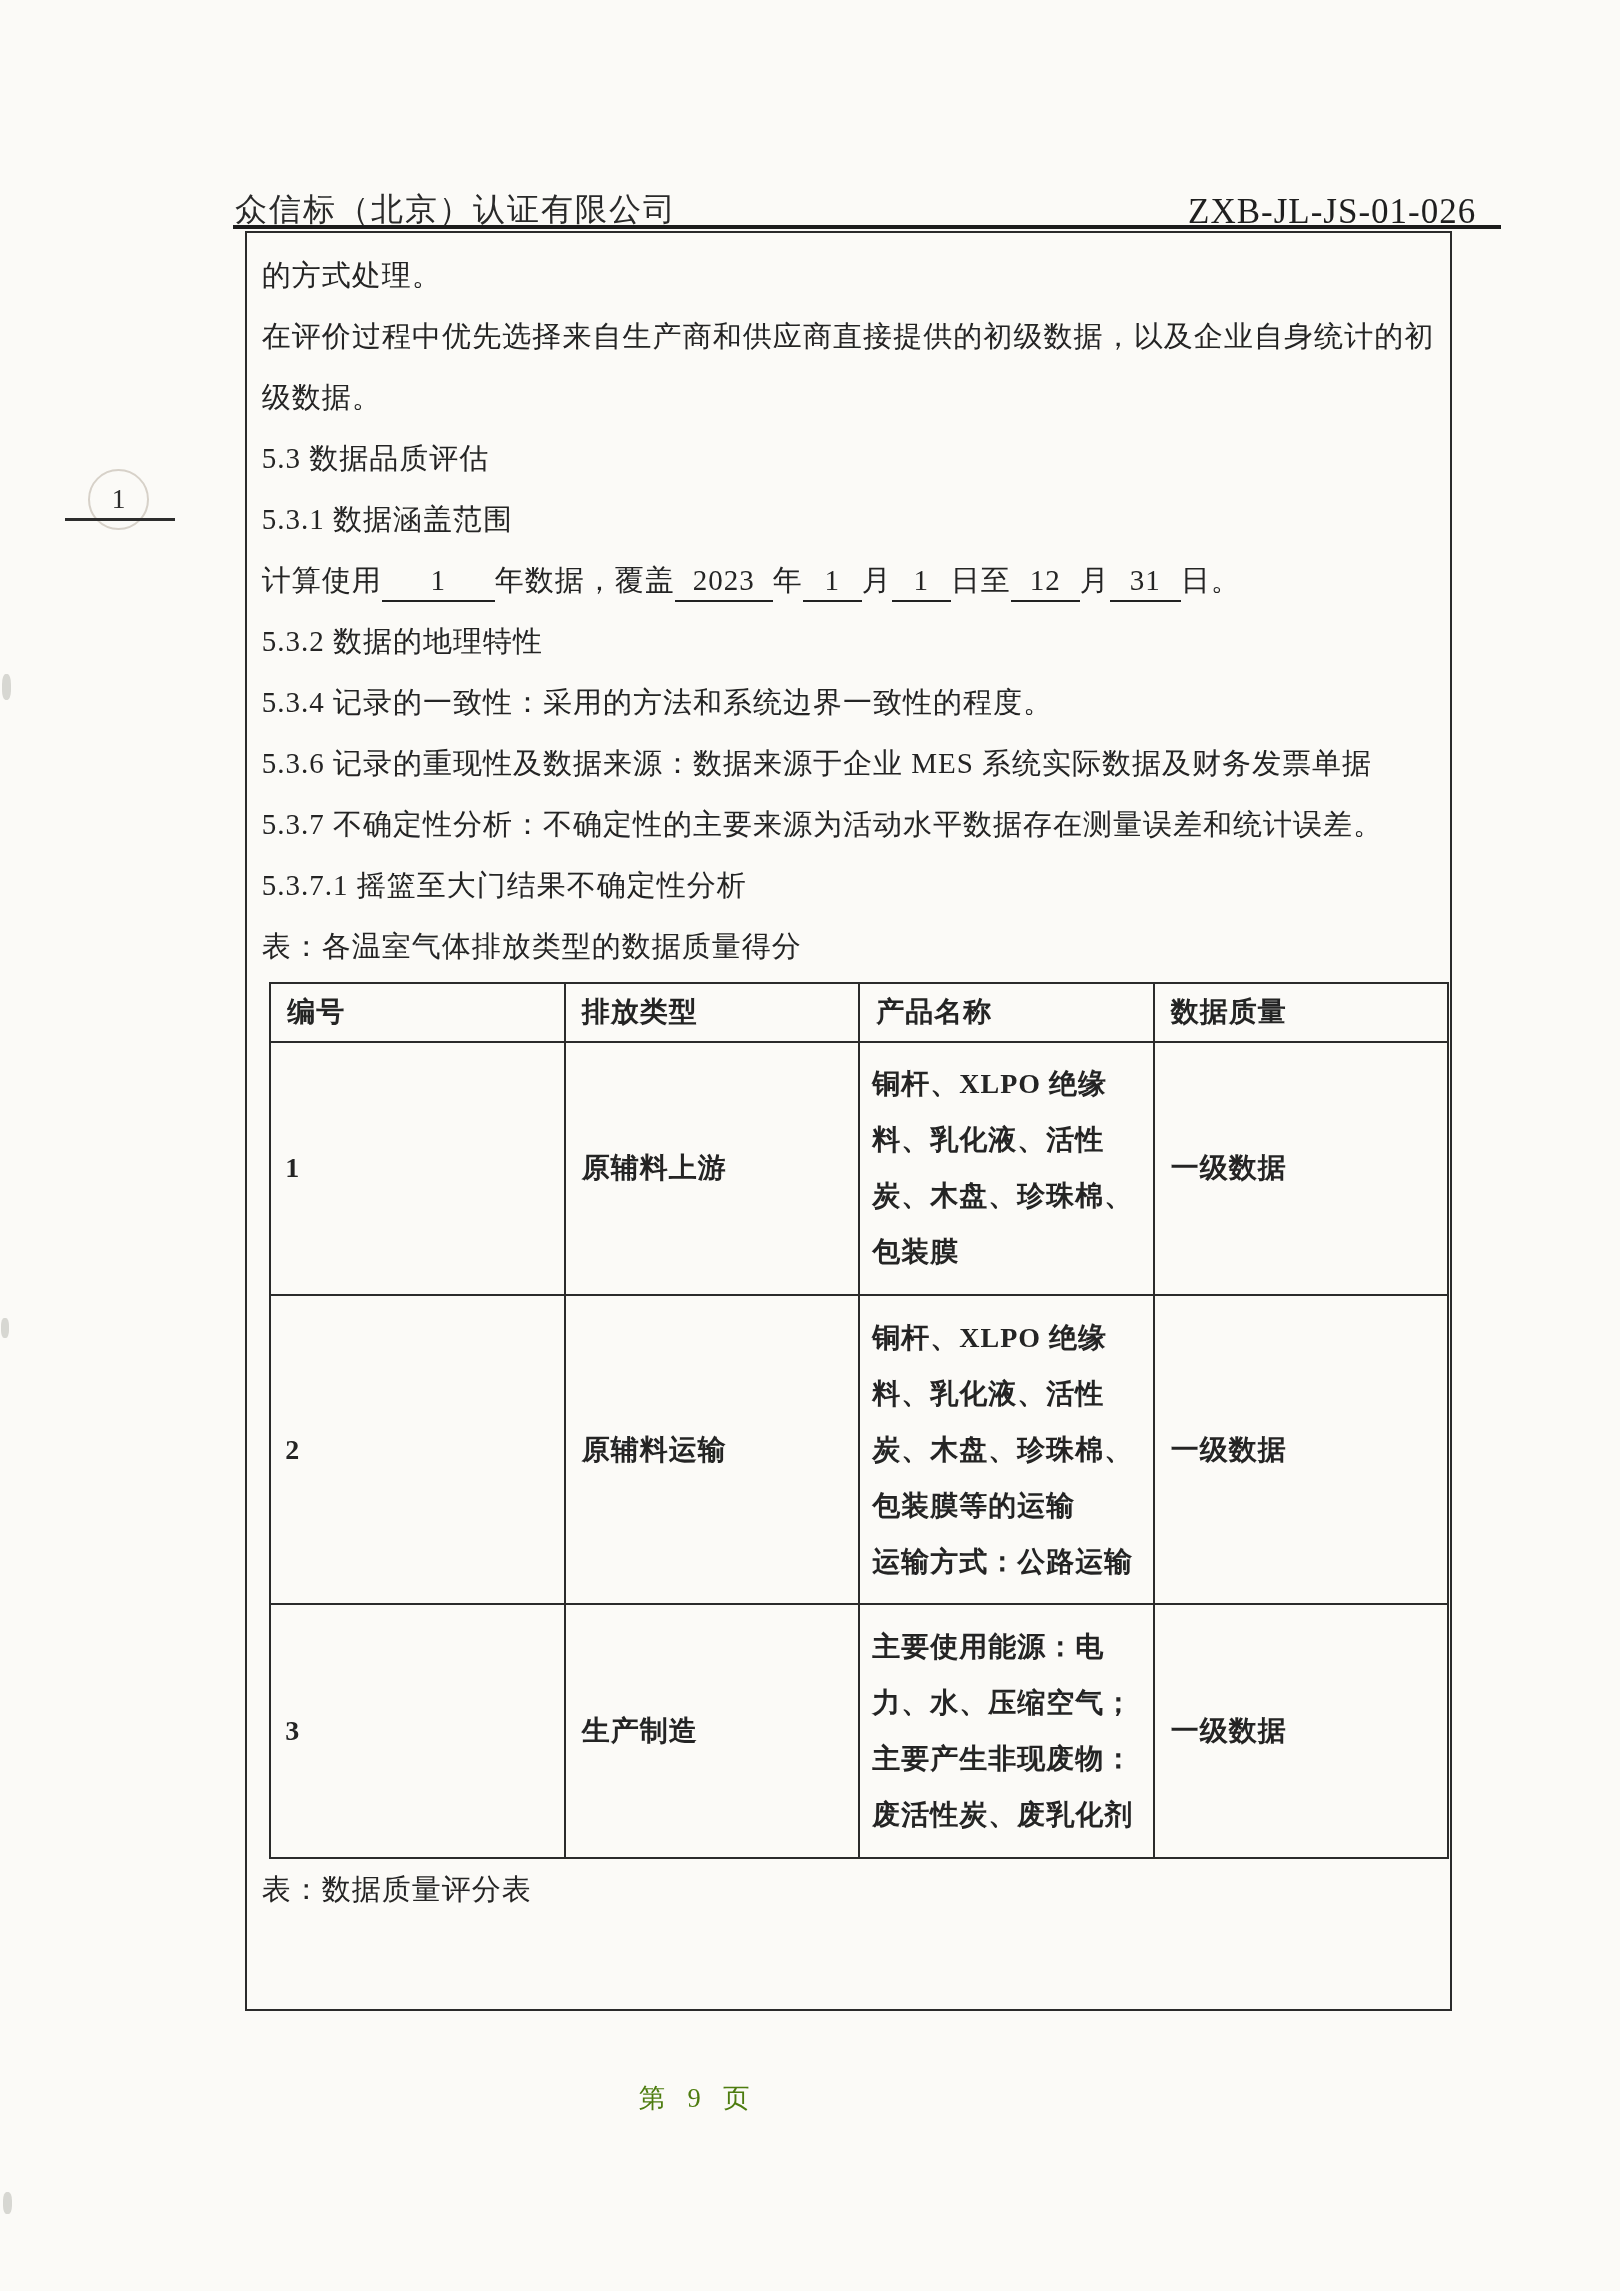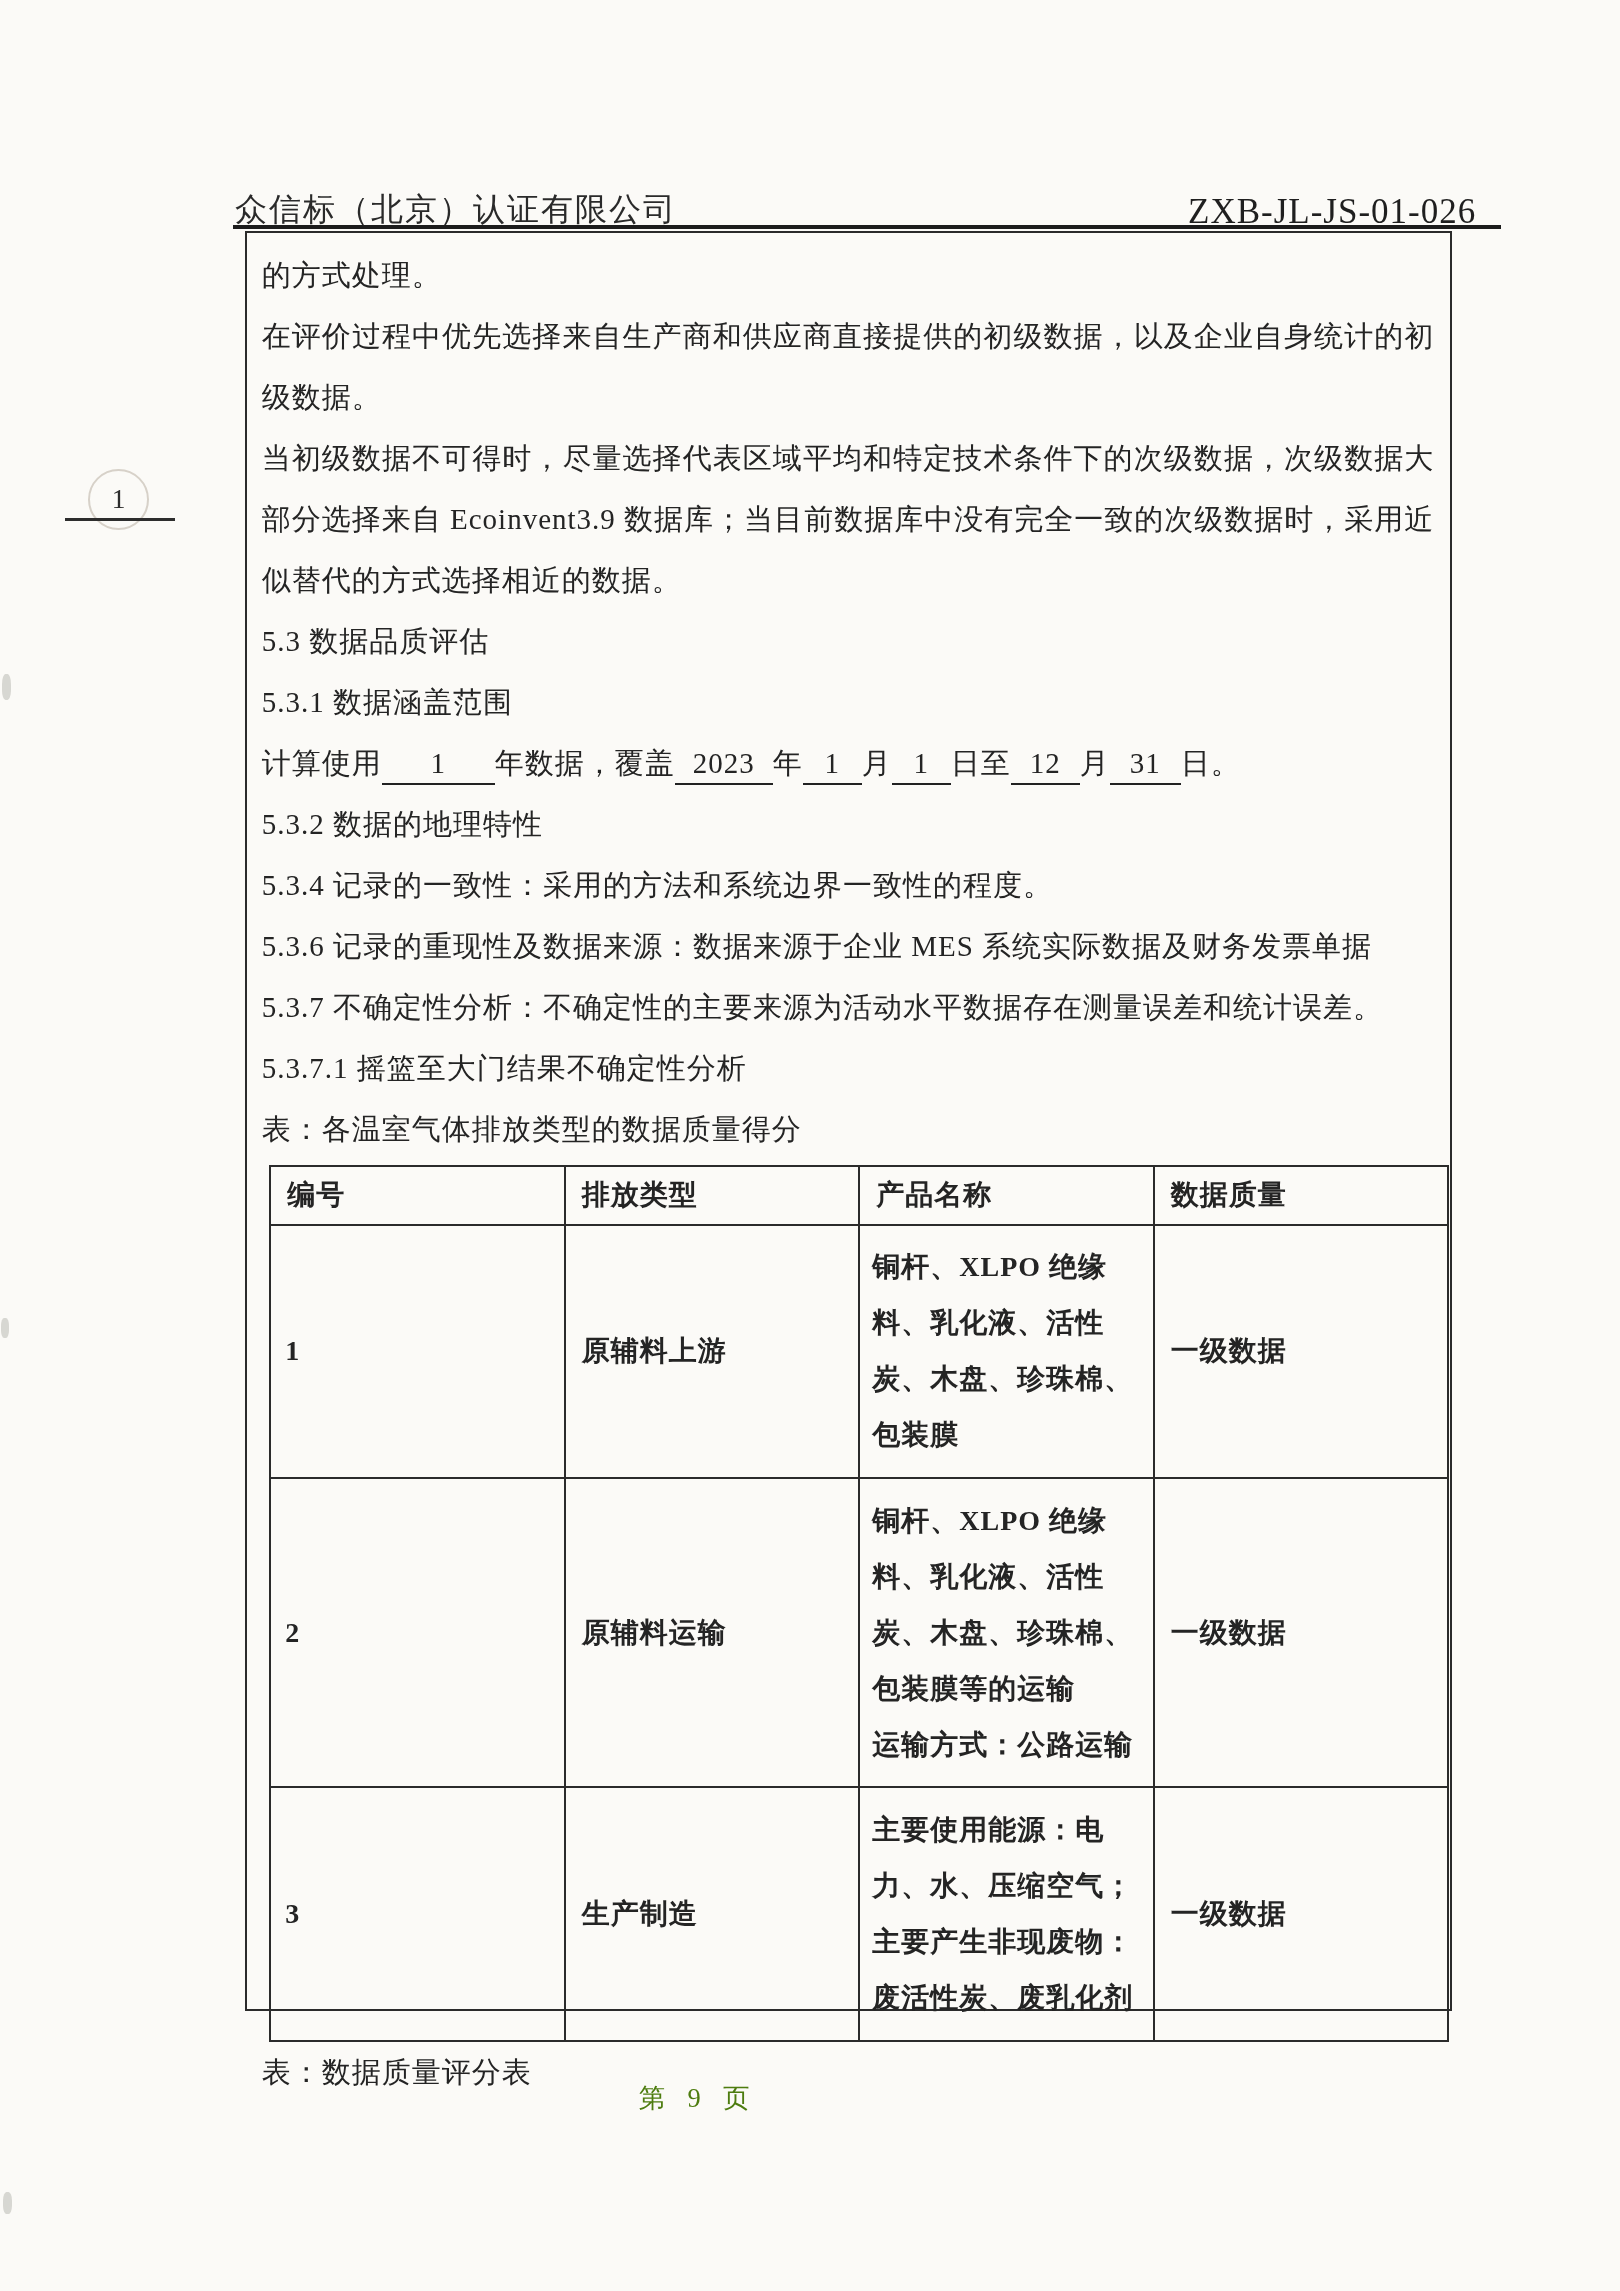--- a/index.html
+++ b/index.html
@@ -114,21 +114,20 @@
 <div class="header-rule"></div>
 
 <div class="margin-note">
   <span class="note-circle">1</span>
   <span class="note-line"></span>
 </div>
 
 <div class="content-box">
   <p class="line">的方式处理。</p>
   <p class="line">在评价过程中优先选择来自生产商和供应商直接提供的初级数据，以及企业自身统计的初级数据。</p>
-  <p class="line">当初级数据不可得时，尽量选择代表区域平均和特定技术条件下的次级数据，次级数据大部分选择来自 Ecoinvent3.9 数据库；当目前数据库中没有完全一致的次级数据时，采用近似替代的方式选择相近的数据。</p>
 
   <p class="line nowrapline">5.3 数据品质评估</p>
   <p class="line nowrapline">5.3.1 数据涵盖范围</p>
 
   <p class="line nowrapline">
     <span>计算使用</span><span class="blank w115">1</span><span>年数据，覆盖</span><span class="blank w100">2023</span><span>年</span><span class="blank w60">1</span><span>月</span><span class="blank w60">1</span><span>日至</span><span class="blank w70">12</span><span>月</span><span class="blank w72">31</span><span>日。</span>
   </p>
 
   <p class="line nowrapline">5.3.2 数据的地理特性</p>
   <p class="line nowrapline">5.3.4 记录的一致性：采用的方法和系统边界一致性的程度。</p>

